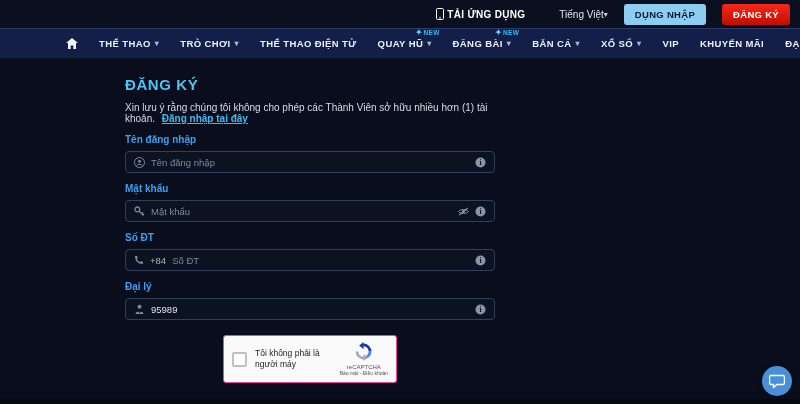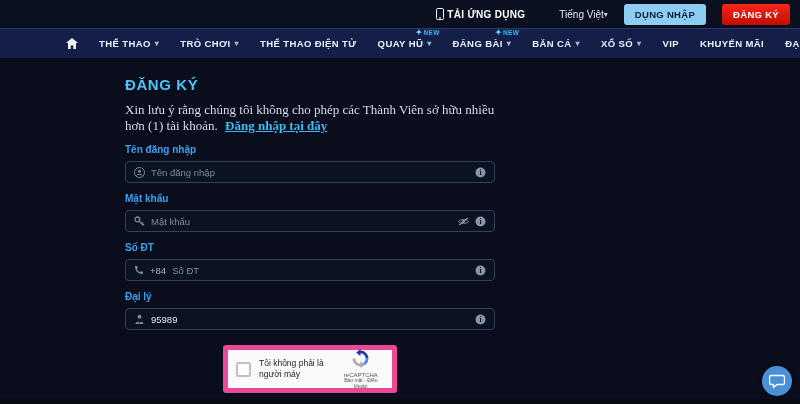--- a/index.html
+++ b/index.html
@@ -30,38 +30,38 @@
   .nav-item .caret { color:#aab6cf; }
   .new-badge { position:absolute; top:-10px; right:-8px; color:#38b8f7;
     font-size:6.5px; font-weight:bold; display:flex; align-items:center; gap:1px;
     letter-spacing:.3px; }
   .sparkle { font-size:8px; color:#6fd0ff; }
 
   
   .main { position:relative; height:346px; background:#0a0e1c; padding:18px 0 0 125px; }
   .form-wrap { width:370px; }
   .page-title { color:#4fc3f7; font-size:15px; font-weight:bold; letter-spacing:.6px; }
-  .note-row { margin-top:9px; font-size:13px; color:#d6dce6;font-family:Liberation Serif, serif; }
+  .note-row { margin-top:9px; font-size:10px; color:#d6dce6; }
   .login-link { color:#41b9f1; font-weight:bold; text-decoration:underline;
     cursor:pointer; margin-left:4px; }
 
   .field-group { margin-top:10px; }
   .field-label { color:#3d9ff0; font-size:10px; font-weight:bold; margin-bottom:6px; }
   .input-box { height:22px; background:#0b1220; border:1px solid #323f5e;
     border-radius:4px; display:flex; align-items:center; padding:0 8px; gap:6px; }
   .input-box svg { flex:0 0 auto; }
   .input-box input { flex:1; background:transparent; border:none; outline:none;
     color:#dfe5ee; font-size:9.5px; font-family:"Liberation Sans", sans-serif; min-width:0; }
   .input-box input::placeholder { color:#7f8a9d; }
   .prefix { color:#aeb6c2; font-size:9.5px; }
   .right-icons { display:flex; align-items:center; gap:5px; margin-left:auto; }
 
   
   .recaptcha { margin:15px auto 0; width:174px; height:48px; background:#fafafa;
-    border:5px solid #ec4899; border-radius:3px; display:flex; align-items:center;
+    border:1px solid #ec4899; border-radius:3px; display:flex; align-items:center;
     padding:0 8px; box-shadow:0 0 2px rgba(0,0,0,.2); }
   .rc-checkbox { width:15px; height:15px; background:#fff; border:2px solid #c1c1c1;
     border-radius:2px; cursor:pointer; flex:0 0 auto; }
   .rc-text { color:#1d1d1d; font-size:8.5px; line-height:1.3; margin-left:8px; width:82px; }
   .rc-logo { margin-left:auto; text-align:center; line-height:1.1; }
   .rc-brand { font-size:6px; color:#555; }
   .rc-links { font-size:5px; color:#555; }
 
   .footer-strip { position:absolute; left:0; bottom:0; width:100%; height:5px;
     background:#060a13; }

